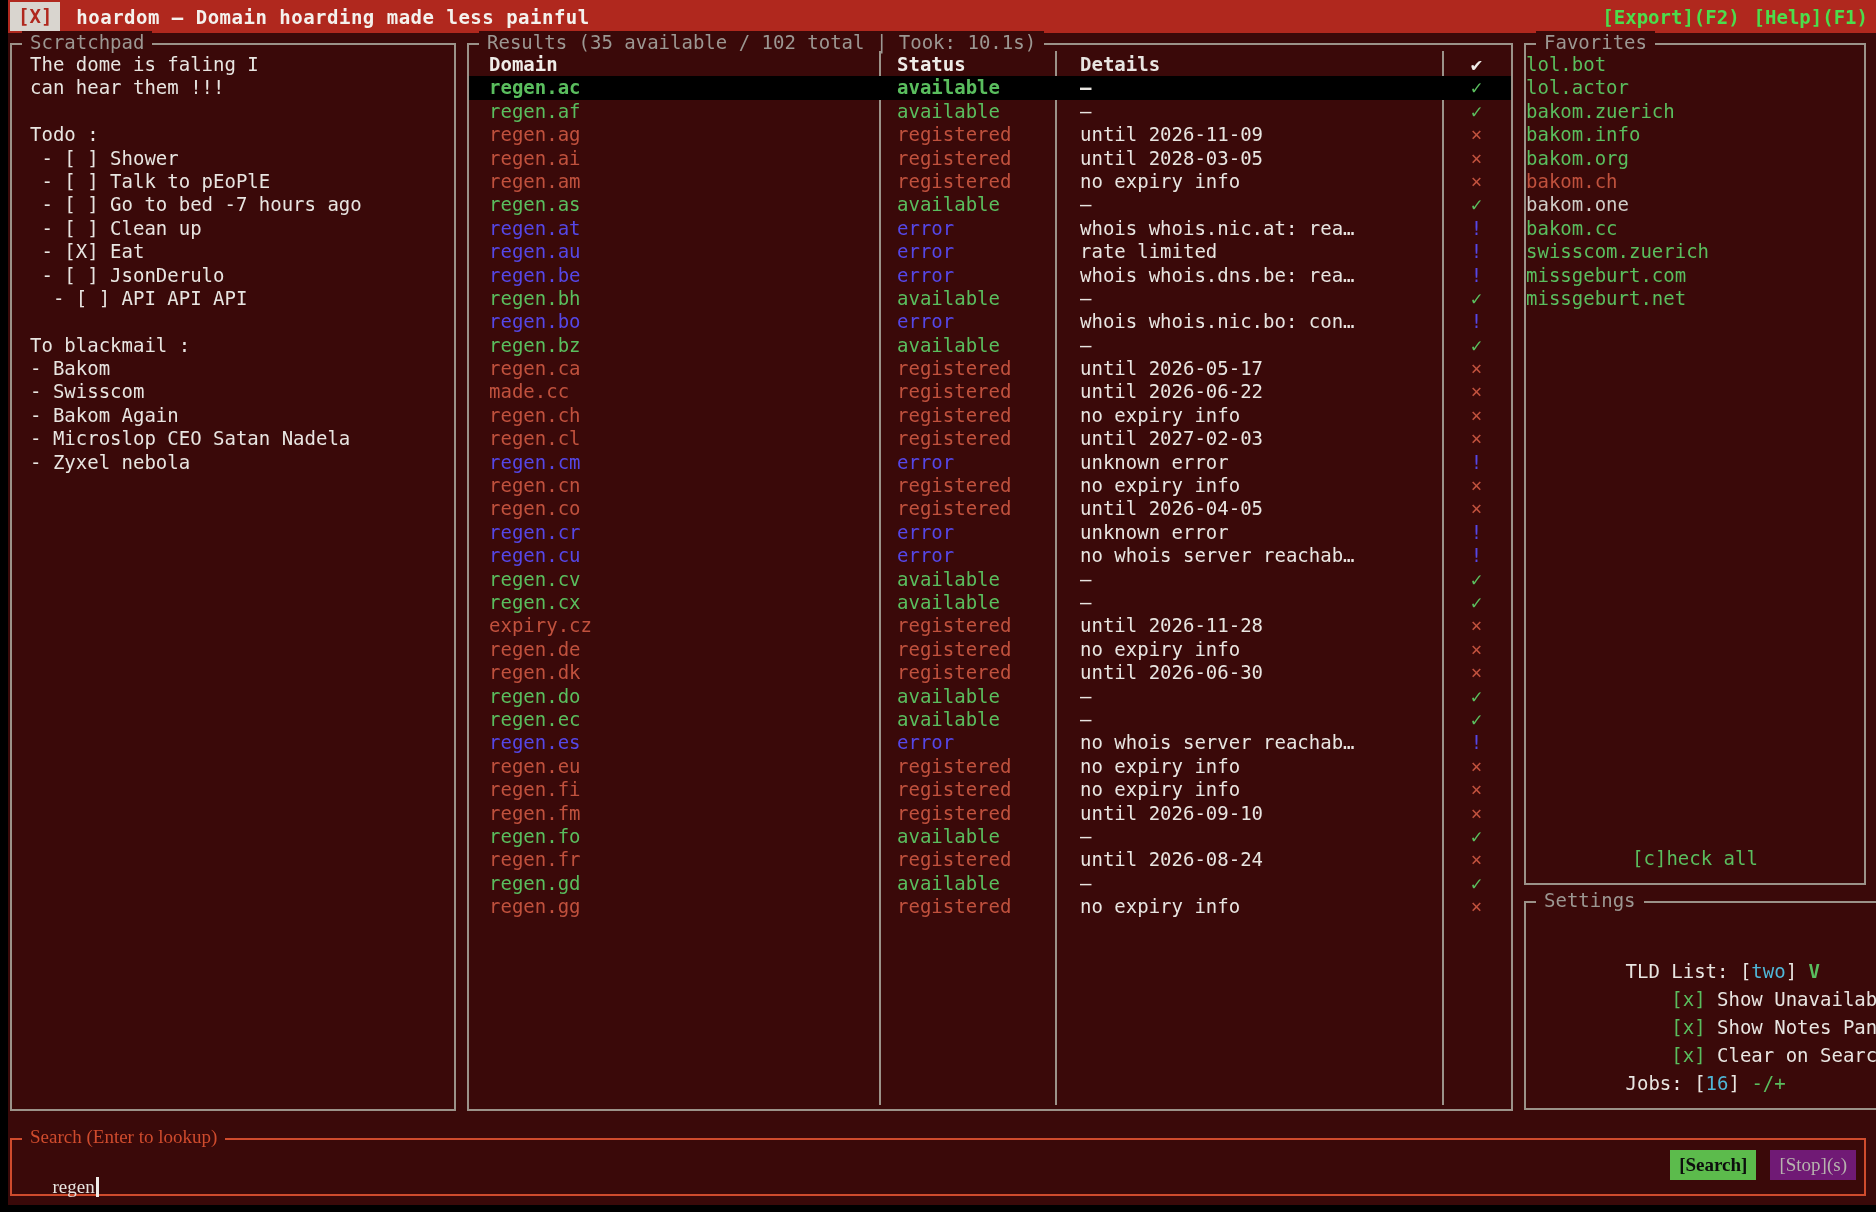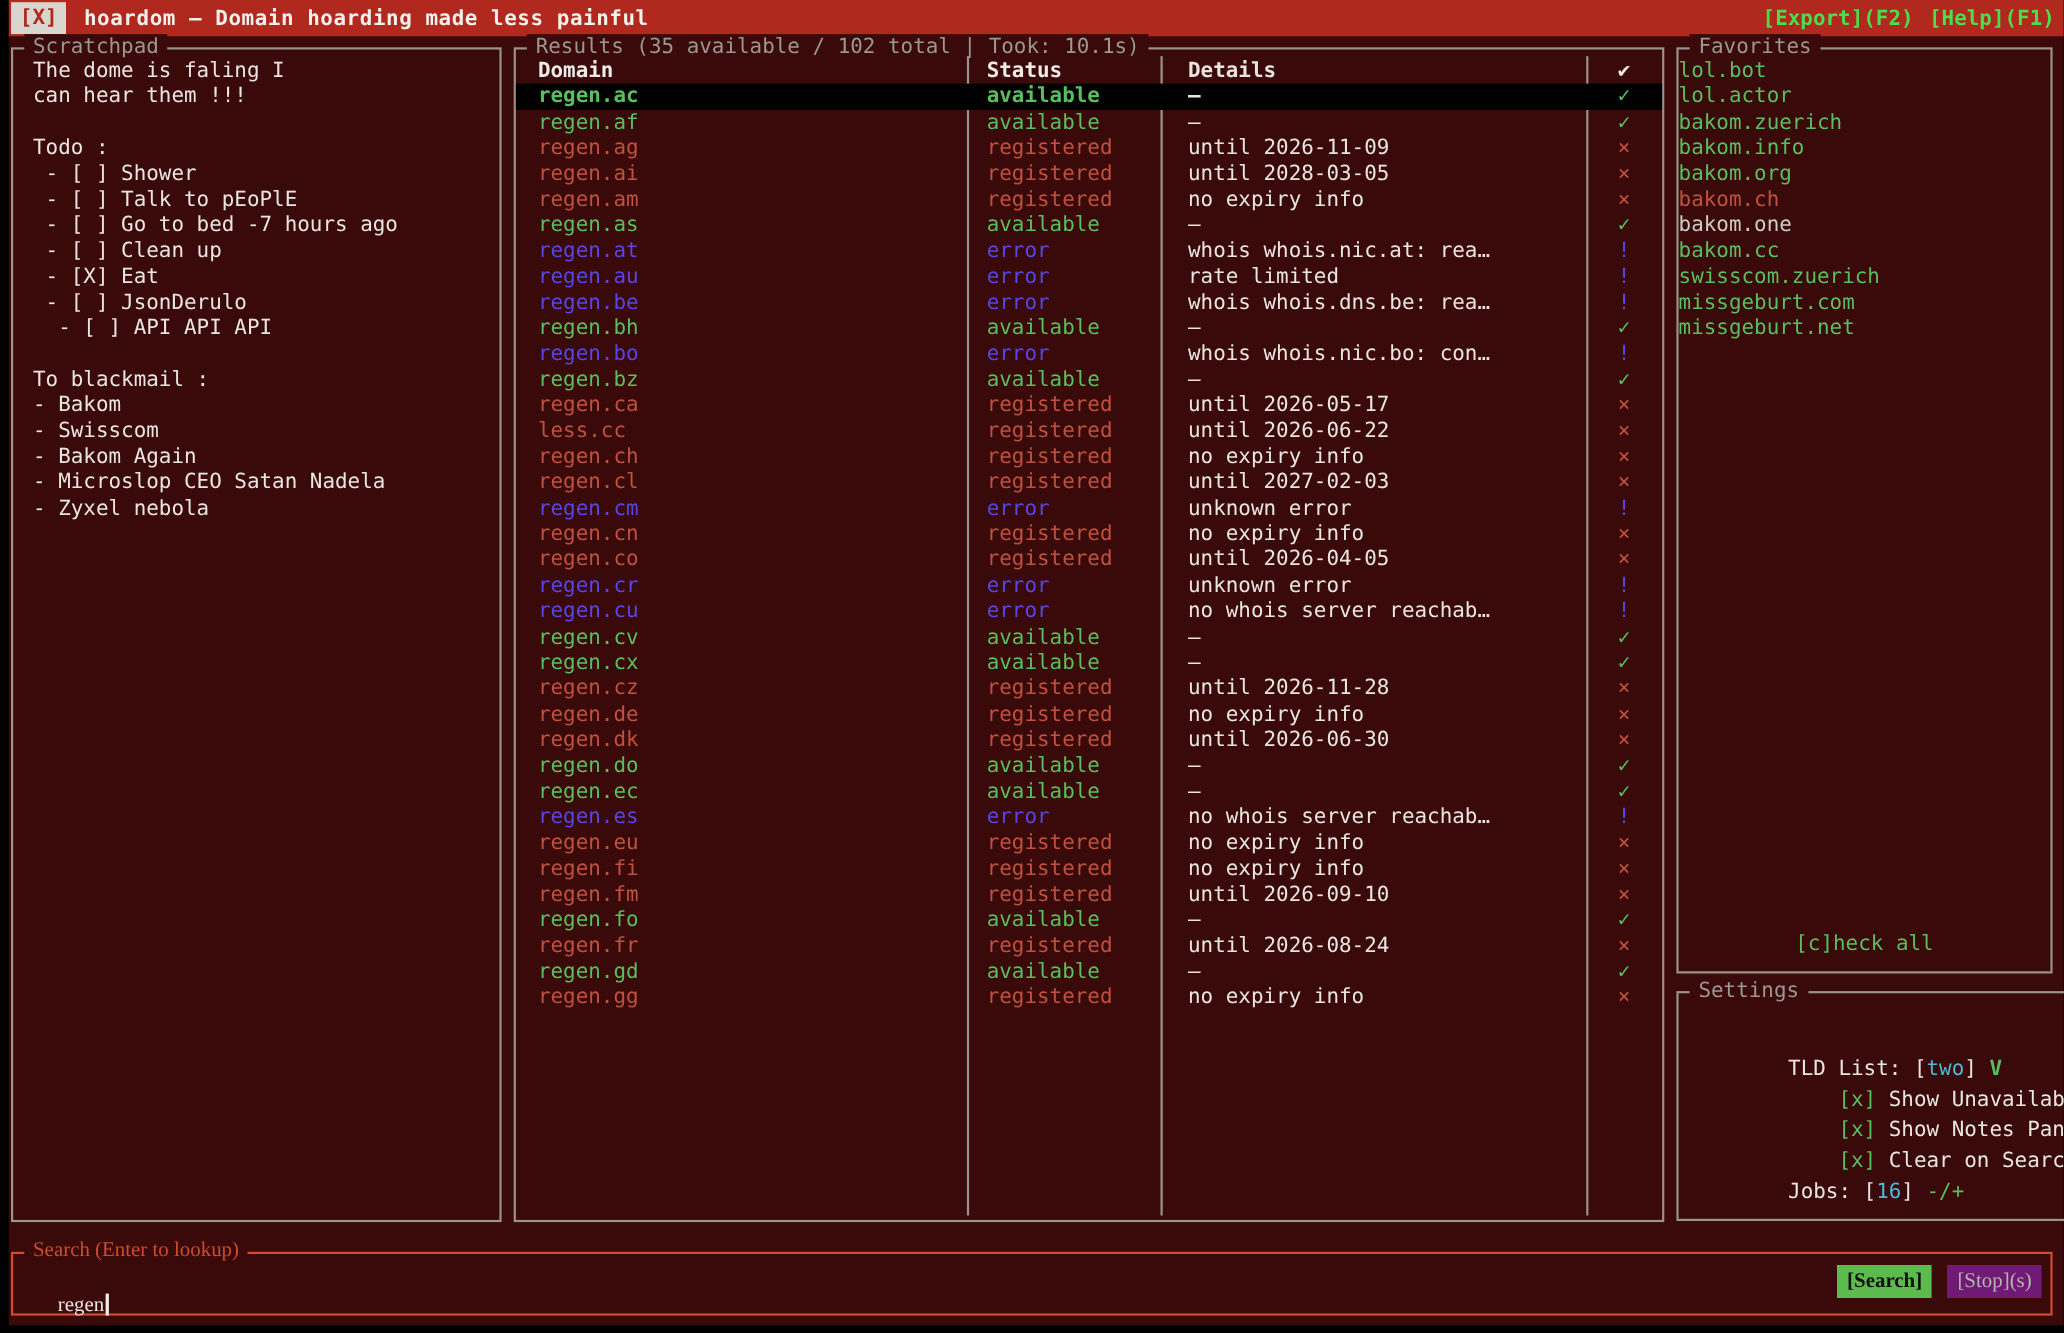--- a/index.html
+++ b/index.html
@@ -220,21 +220,21 @@
           </div>
 
           <div class="row registered">
             <span class="c c-dom">regen.ca</span>
             <span class="c c-st">registered</span>
             <span class="c c-det">until 2026-05-17</span>
             <span class="c c-mk">×</span>
           </div>
 
           <div class="row registered">
-            <span class="c c-dom">less.cc</span>
+            <span class="c c-dom">made.cc</span>
             <span class="c c-st">registered</span>
             <span class="c c-det">until 2026-06-22</span>
             <span class="c c-mk">×</span>
           </div>
 
           <div class="row registered">
             <span class="c c-dom">regen.ch</span>
             <span class="c c-st">registered</span>
             <span class="c c-det">no expiry info</span>
             <span class="c c-mk">×</span>
@@ -290,21 +290,21 @@
           </div>
 
           <div class="row available">
             <span class="c c-dom">regen.cx</span>
             <span class="c c-st">available</span>
             <span class="c c-det">—</span>
             <span class="c c-mk">✓</span>
           </div>
 
           <div class="row registered">
-            <span class="c c-dom">regen.cz</span>
+            <span class="c c-dom">expiry.cz</span>
             <span class="c c-st">registered</span>
             <span class="c c-det">until 2026-11-28</span>
             <span class="c c-mk">×</span>
           </div>
 
           <div class="row registered">
             <span class="c c-dom">regen.de</span>
             <span class="c c-st">registered</span>
             <span class="c c-det">no expiry info</span>
             <span class="c c-mk">×</span>

